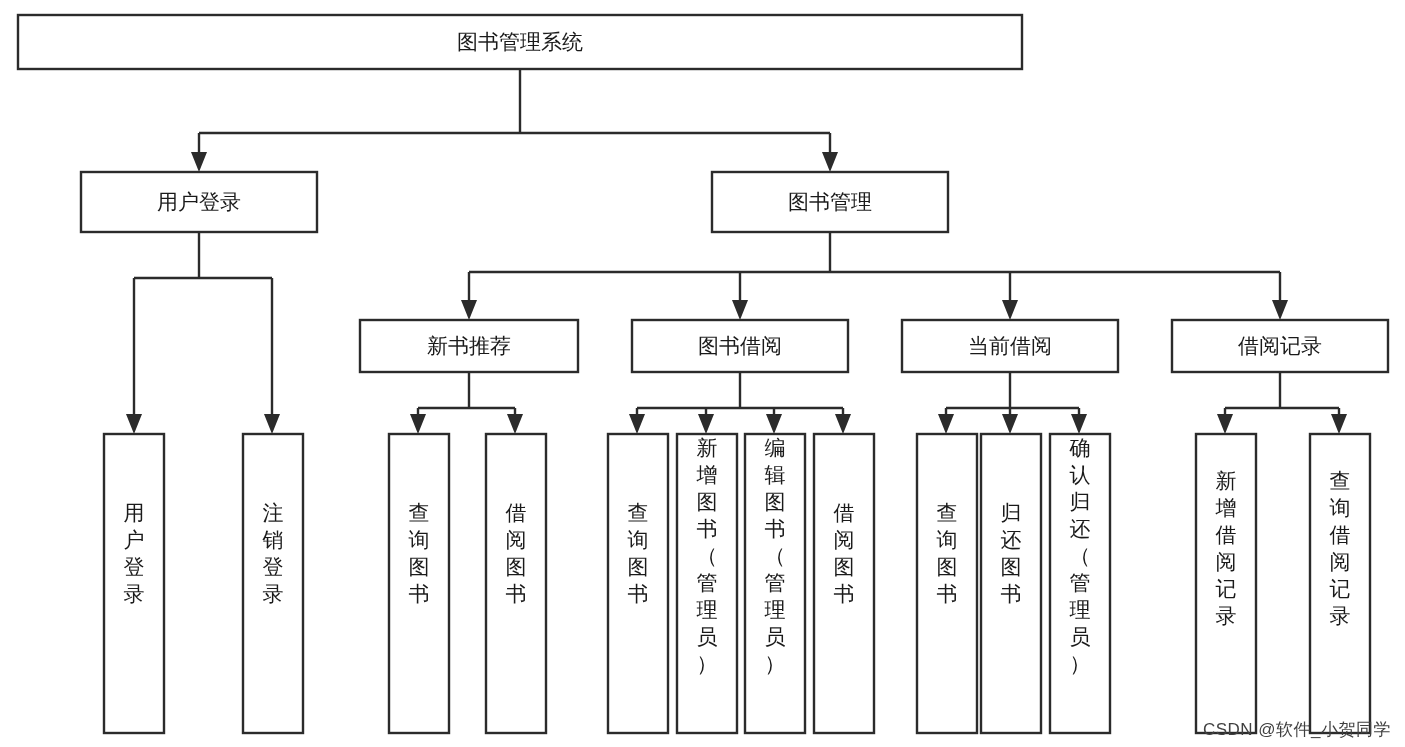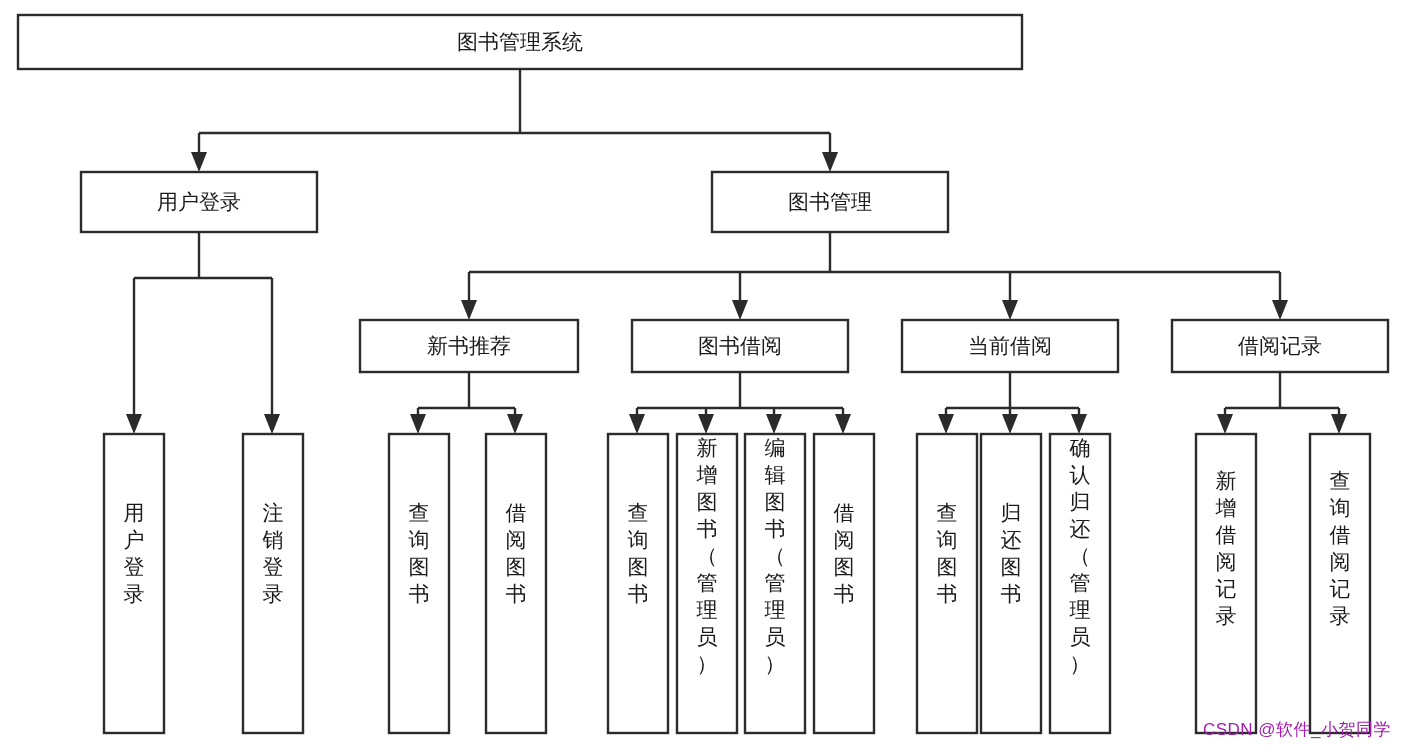--- a/index.html
+++ b/index.html
@@ -53,21 +53,21 @@
     font-family: "Liberation Sans", "DejaVu Sans", sans-serif;
     font-size: 21px;
     text-anchor: middle;
   }
   .watermark {
     position: absolute;
     right: 14px;
     bottom: 6px;
     font-family: "Liberation Sans", "DejaVu Sans", sans-serif;
     font-size: 17px;
-    color: #a21caf;
+    color: #404040;
     letter-spacing: 0.5px;
     white-space: nowrap;
     user-select: none;
   }
 </style>
 </head>
 <body>
 
 <div id="diagram-root">
 

